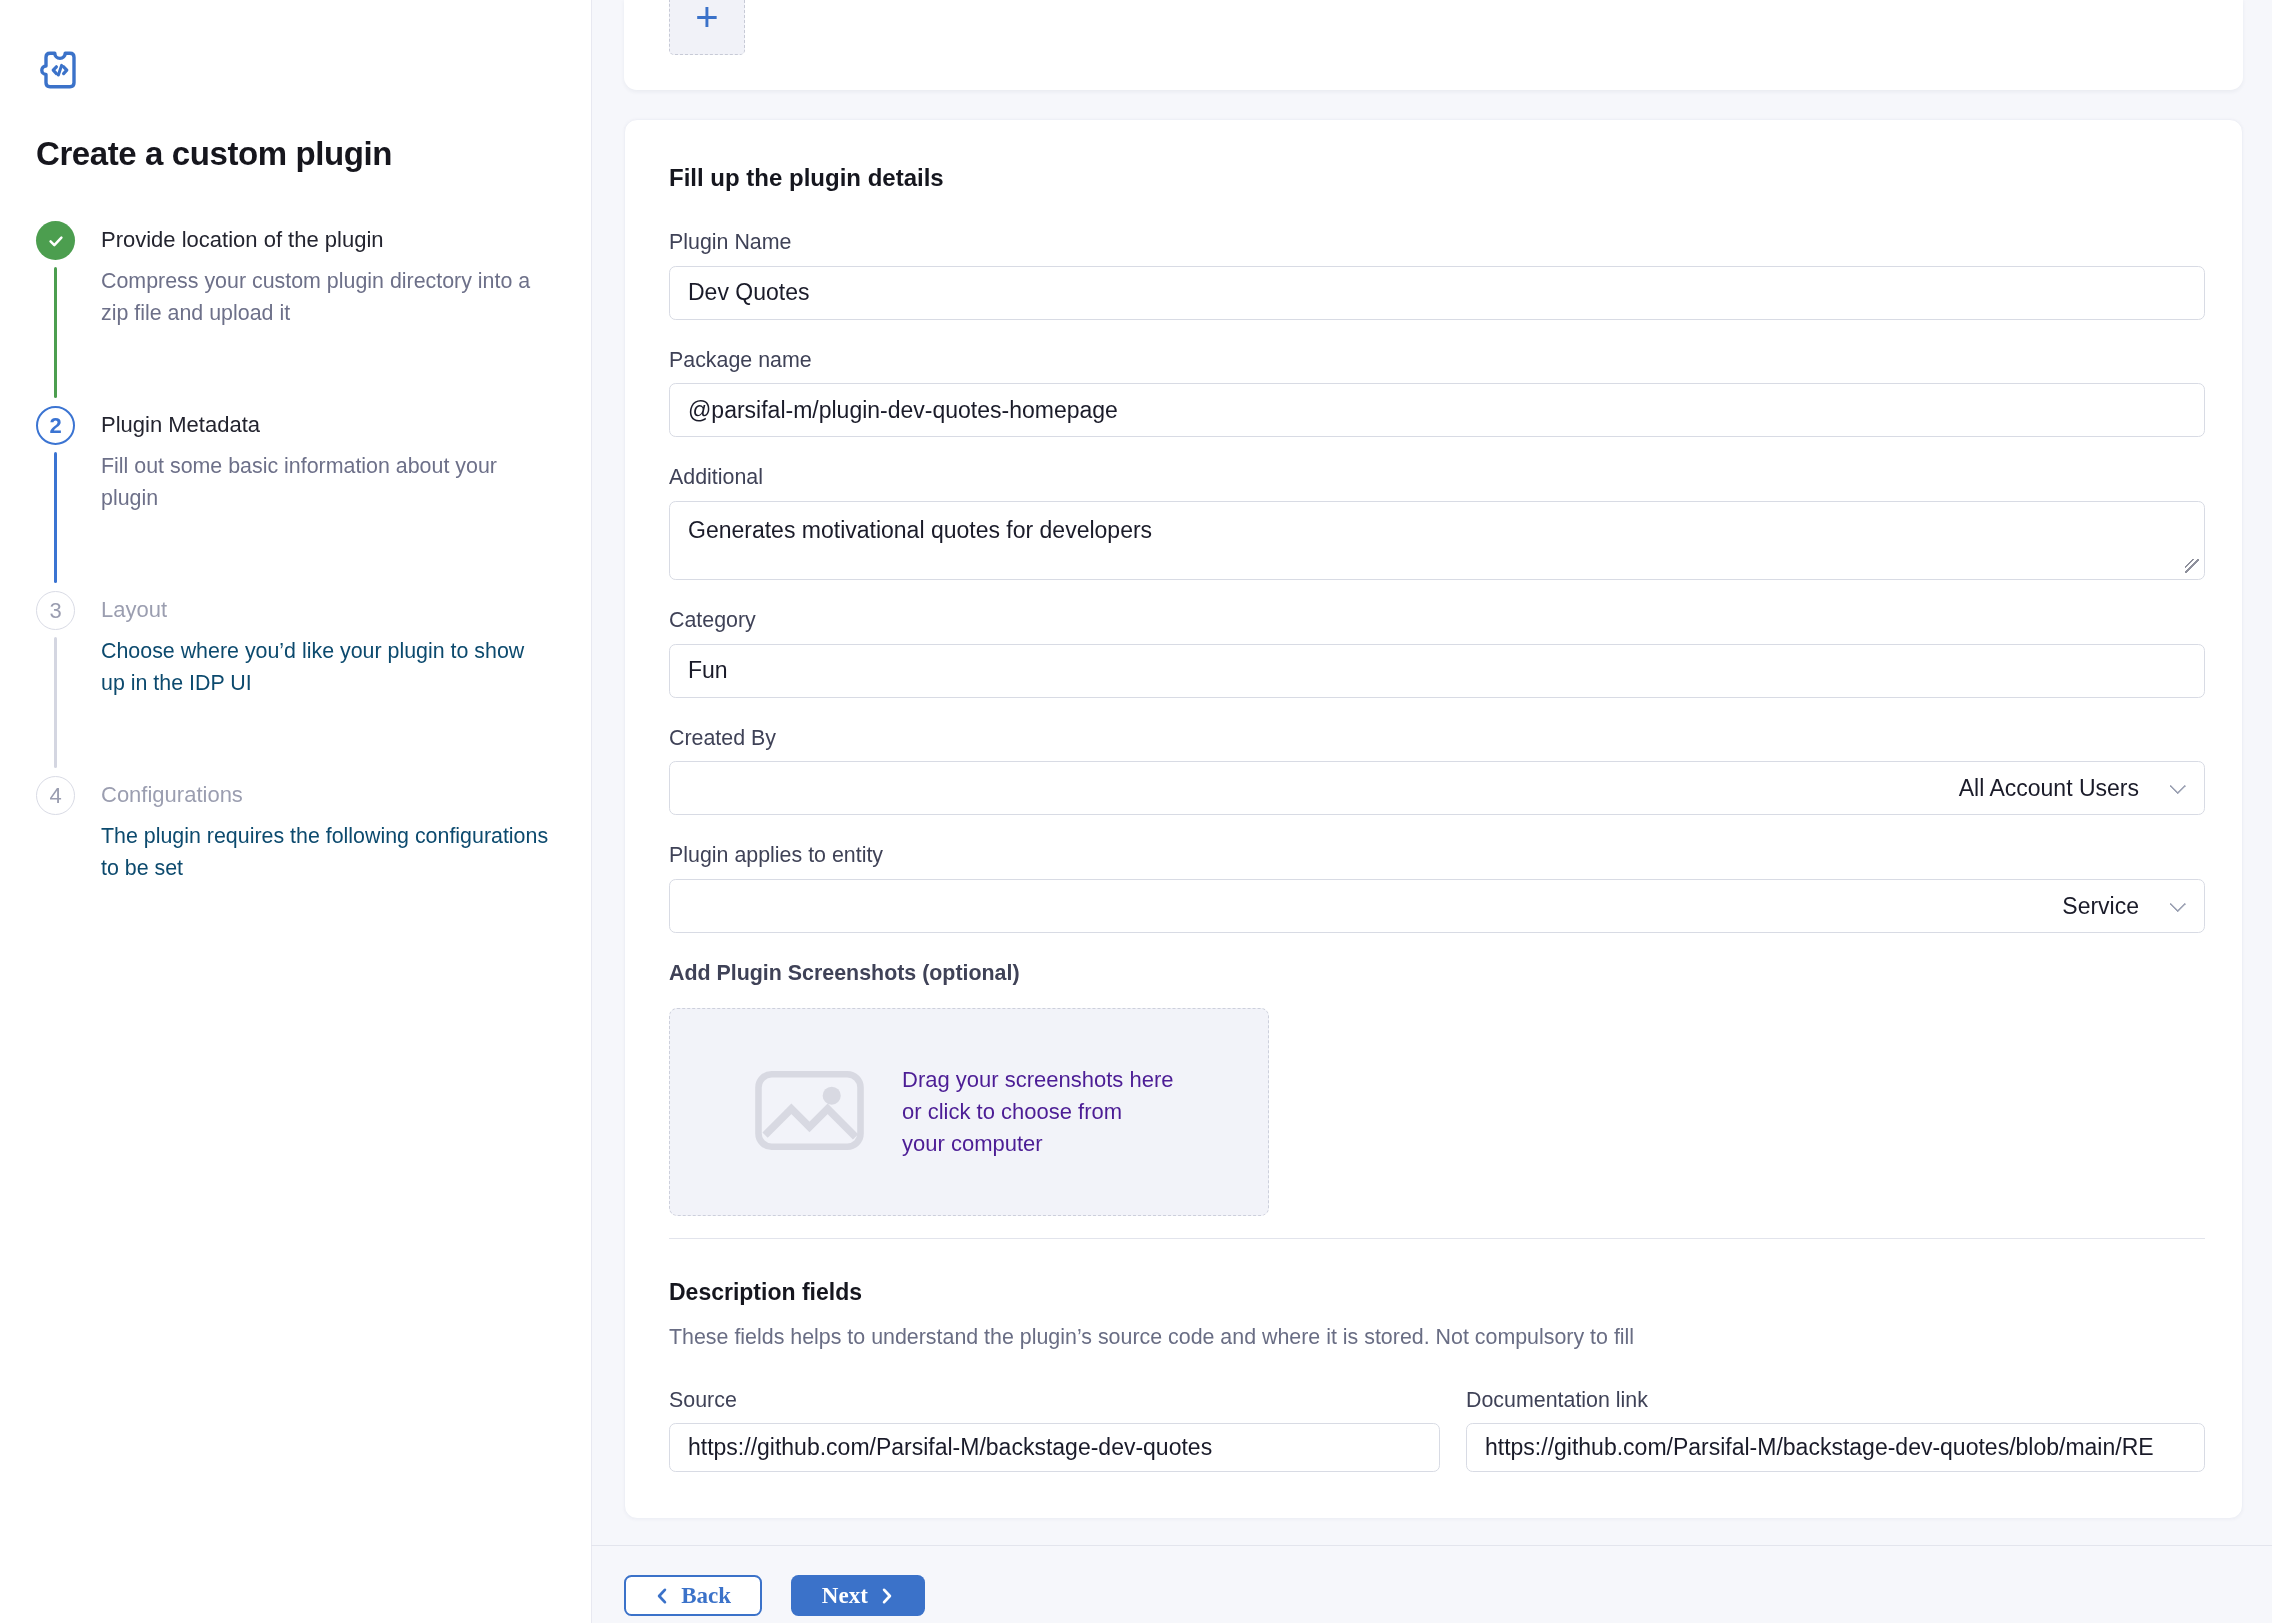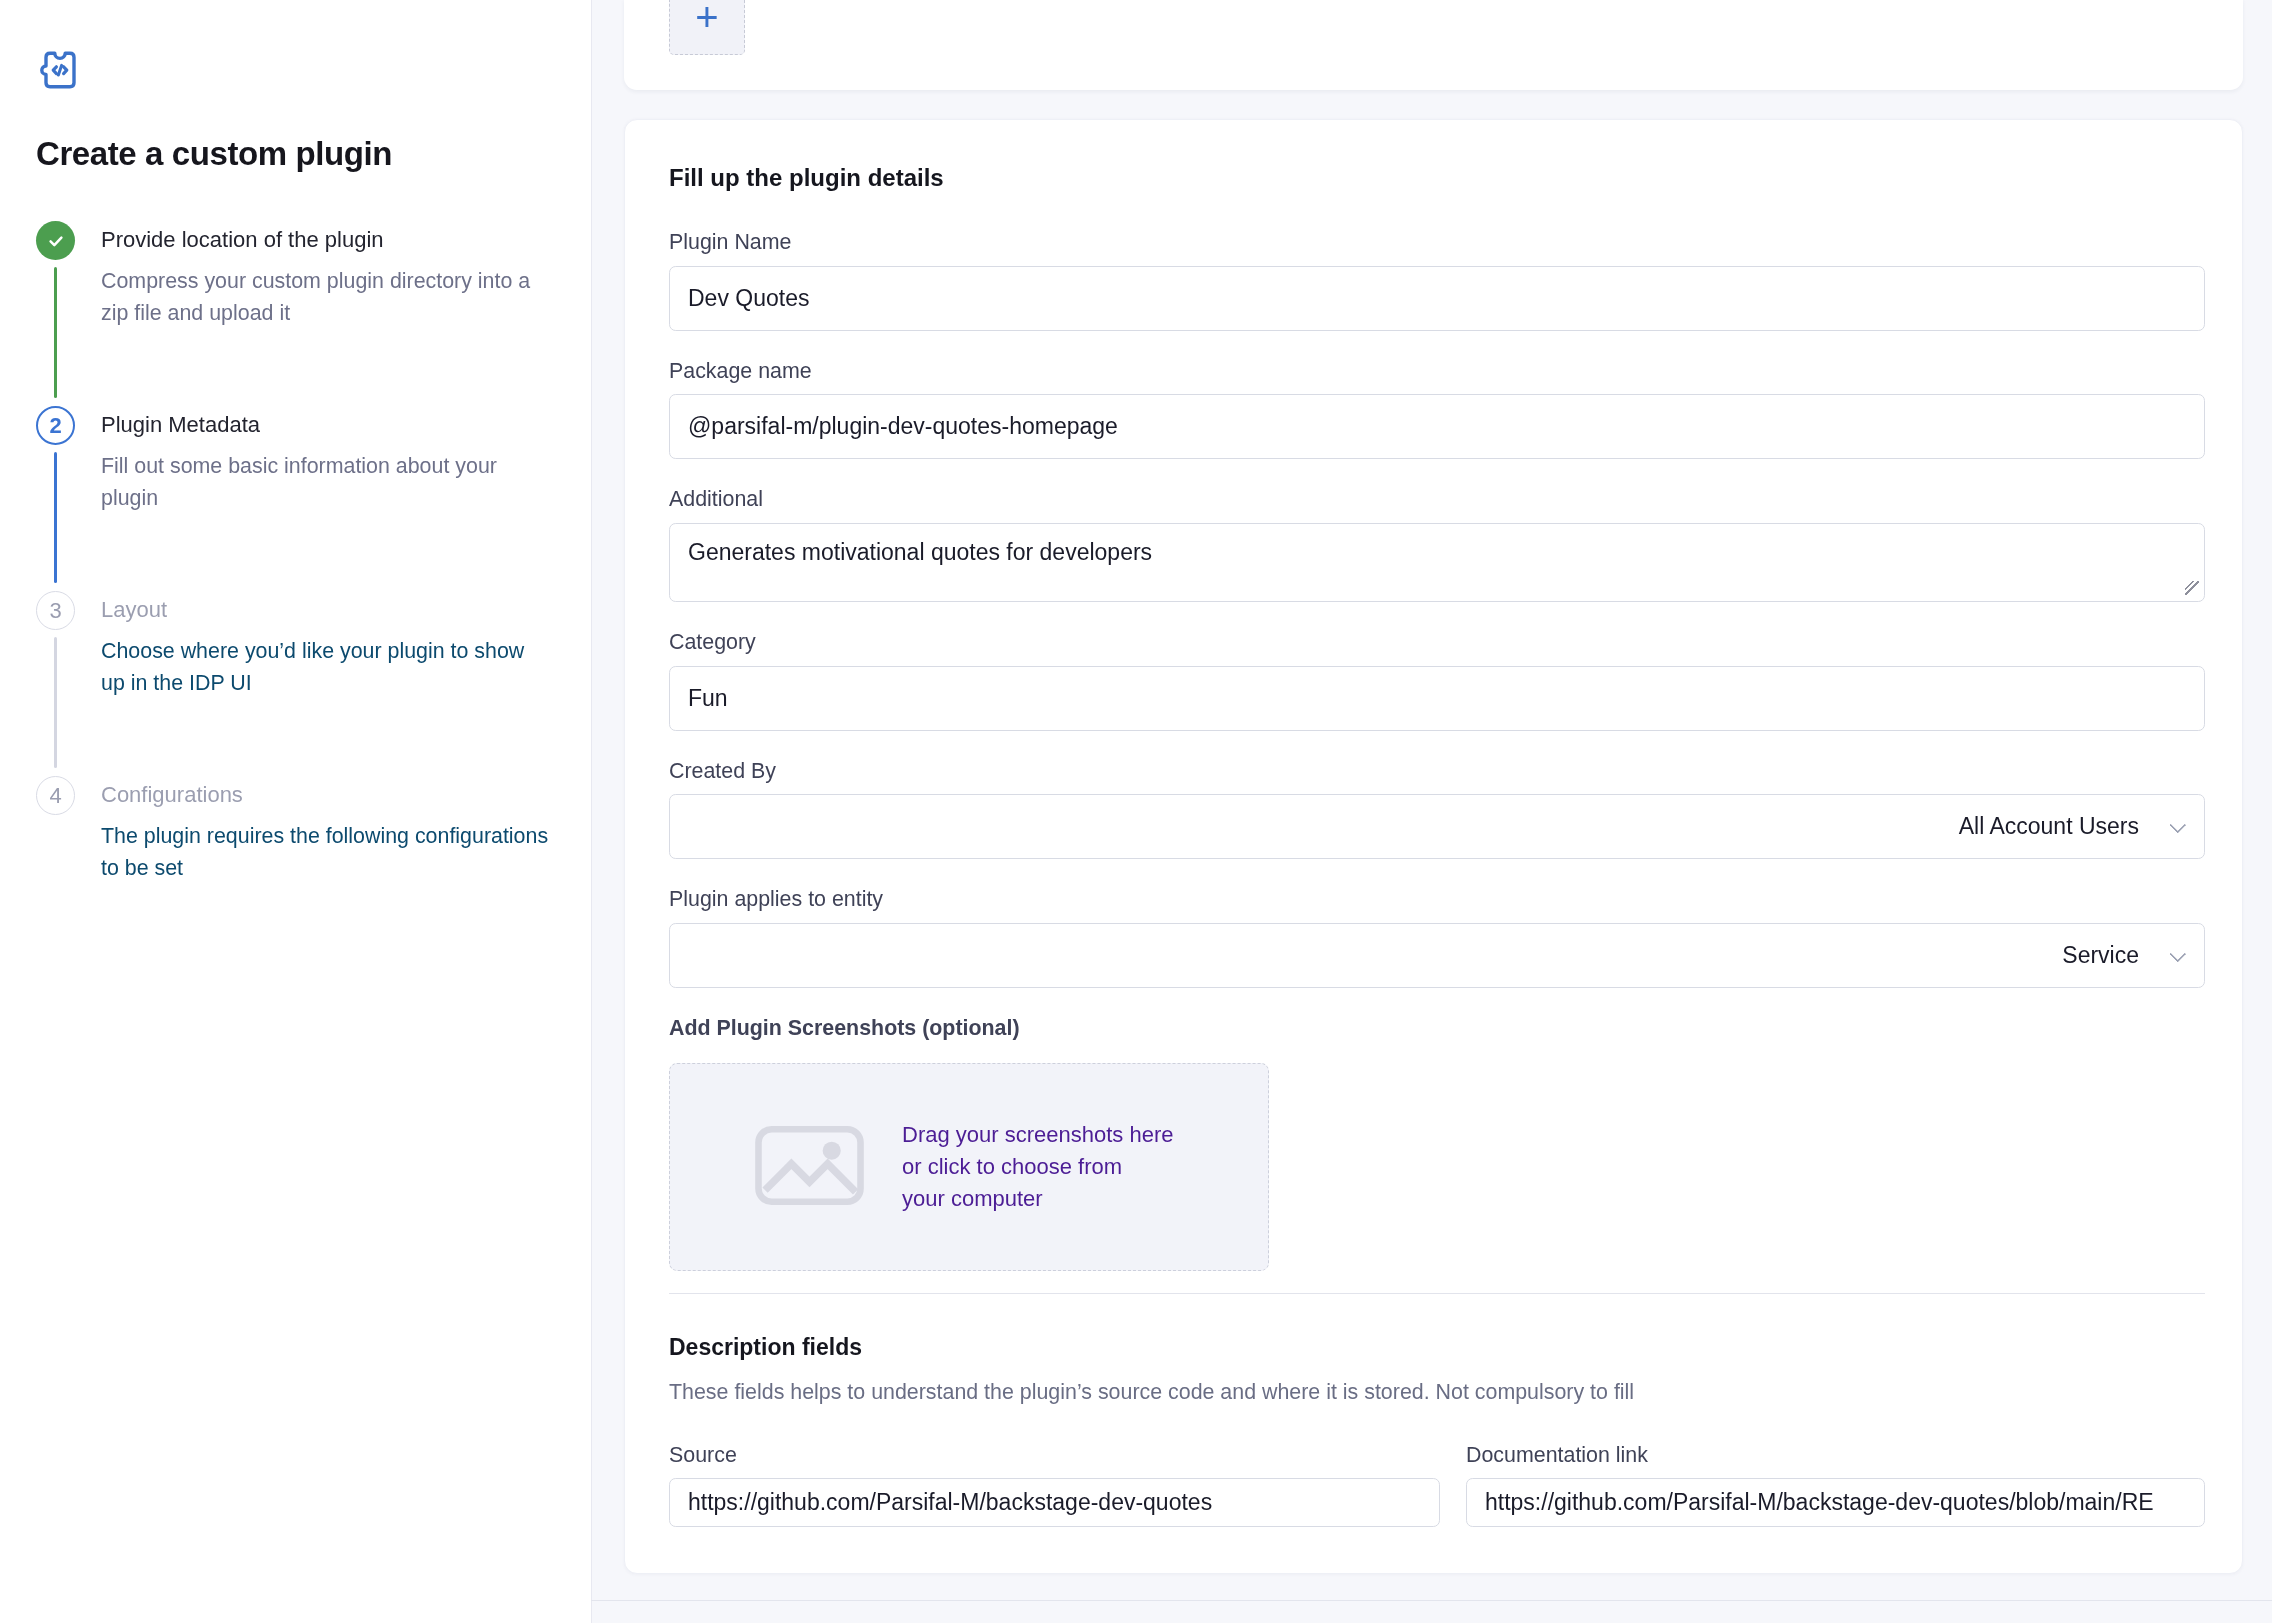--- a/index.html
+++ b/index.html
@@ -70,21 +70,21 @@
     background:#ffffff; border-radius:13px;
     border:0.8px solid #eef0f6;
     box-shadow:0 0.8px 3.3px rgba(40,50,90,0.04);
     padding:44px 37px 46px 44px;
   }
   .form-heading { font-size:24px; font-weight:700; color:#15161e; margin-bottom:38px; }
 
   .field { margin-bottom:28px; }
   .field-label { display:block; font-size:21.4px; color:#3f4257; margin-bottom:10.7px; }
   .text-input {
-    width:100%; height:65px;
+    width:100%; height:54px;
     border:0.8px solid #d8dbe4; border-radius:6.6px;
     font-size:23px; color:#1a1b29;
     padding:0 18px; background:#fff;
     font-family:"Liberation Sans", sans-serif;
     outline:none; display:block;
   }
   .textarea-wrap { position:relative; }
   textarea.text-input { height:79px; padding:13px 18px; resize:none; line-height:1.35; }
   .resize-grip {
     position:absolute; right:5.8px; bottom:7.4px; width:14px; height:14px;
@@ -120,21 +120,21 @@
   .col-source { width:771px; flex:none; }
   .col-doc { flex:1; min-width:0; }
   .links-row .text-input { height:49px; }
 
   .footer-divider { border:none; border-top:0.8px solid #e3e5ed; margin:26px -30px 0 -33px; }
   .footer { display:flex; gap:29px; padding-top:29px; }
   .btn {
     height:41px; border-radius:7.4px;
     font-size:23px; font-weight:700;
     display:inline-flex; align-items:center; justify-content:center; gap:12.4px;
-    font-family:Liberation Mono, monospace; cursor:pointer;
+    font-family:Liberation Serif, serif; cursor:pointer;
   }
   .btn-back { width:138px; background:#fff; border:2.1px solid #3b72c9; color:#3b72c9; }
   .btn-next { width:134px; background:#3b72c9; border:none; color:#ffffff; }
 </style>
 </head>
 <body>
 
 <aside class="sidebar">
   <span class="logo">
     <svg width="48" height="48" viewBox="0 0 24 24" fill="none">

